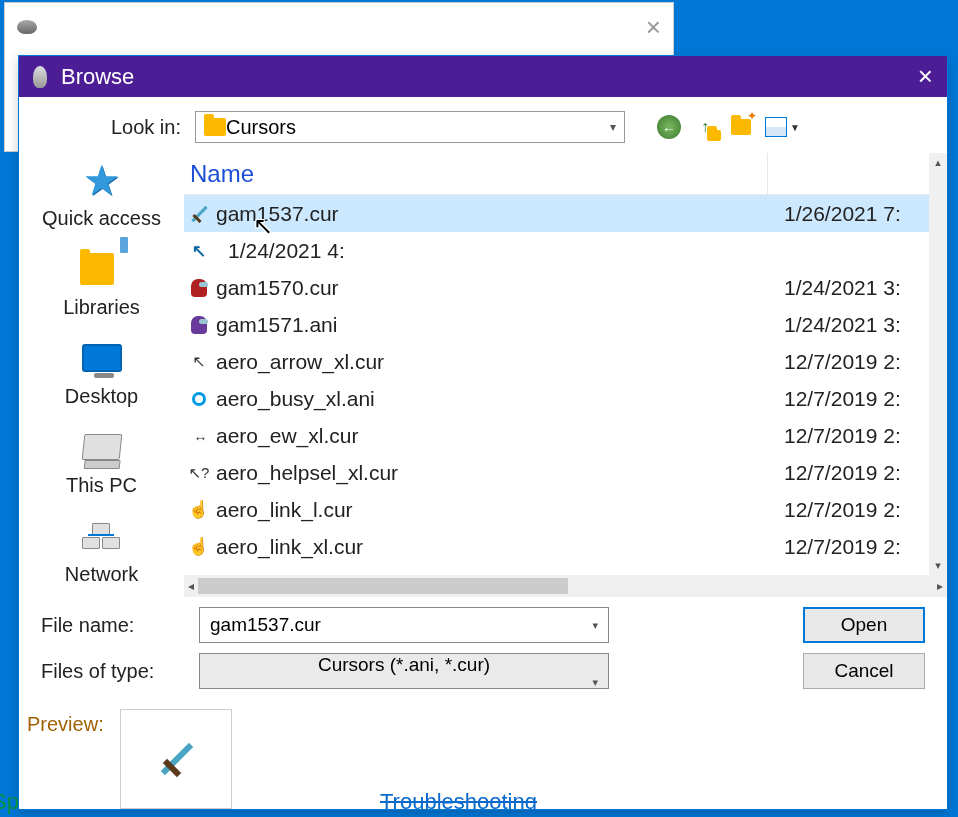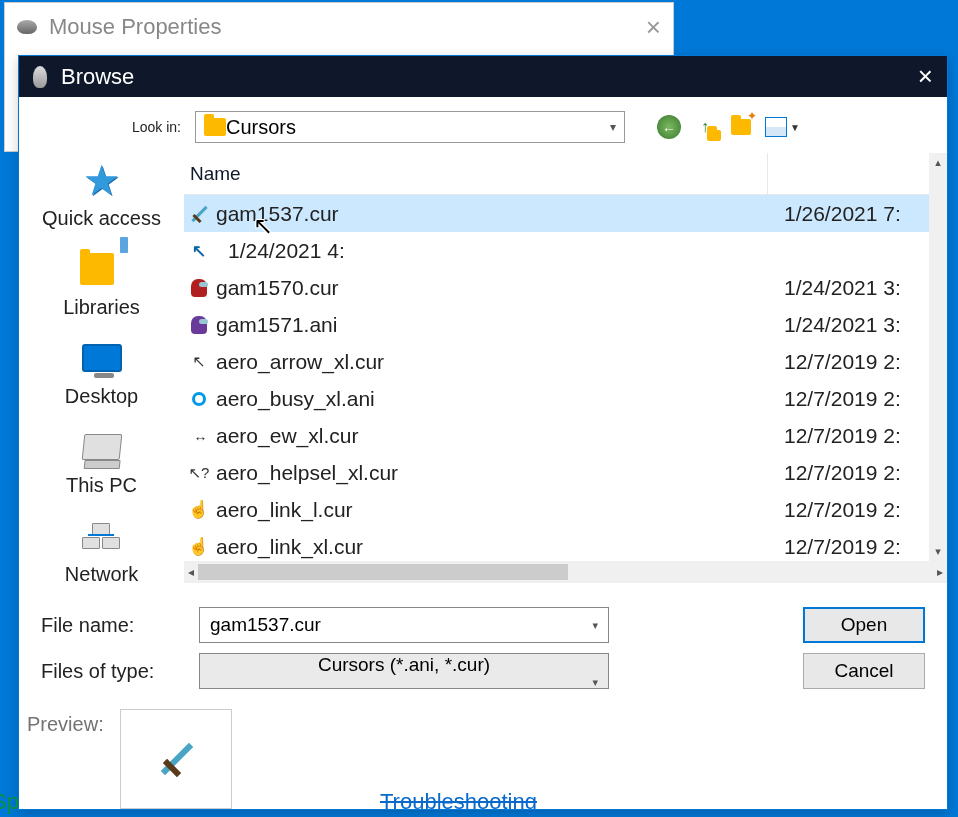--- a/index.html
+++ b/index.html
@@ -15,30 +15,30 @@
 }
 .parent-icon { width: 20px; height: 14px; background: linear-gradient(#aaa,#666); border-radius: 50% 50% 45% 45%; margin-right: 12px; }
 .parent-close { margin-left: auto; font-size: 26px; color: #999; font-weight: 200; }
 
 .browse-window {
   position: absolute; top: 55px; left: 18px; width: 930px; height: 755px;
   background: #fff; border: 1px solid #0078d7; box-shadow: 0 4px 12px rgba(0,0,0,0.2);
   display: flex; flex-direction: column;
 }
 .browse-titlebar {
-  height: 41px; background: #0f172a; color: #fff; display: flex; align-items: center;
+  height: 41px; background: #4c1d95; color: #fff; display: flex; align-items: center;
   padding: 13px 14px; font-size: 22px;
 }
 .title-icon { width: 14px; height: 22px; background: linear-gradient(#ddd,#999); border-radius: 50% 50% 40% 40%; margin-right: 14px; }
 .title-close { margin-left: auto; font-size: 26px; font-weight: 300; cursor: pointer; }
 
 .lookin-row {
   display: flex; align-items: center; padding: 14px 22px 10px 22px; gap: 14px;
 }
-.lookin-label { font-size: 14px; color: #222; width: 140px; text-align: right; }
+.lookin-label { font-size: 20px; color: #222; width: 140px; text-align: right; }
 .lookin-combo {
   flex: 0 0 430px; height: 32px; border: 1px solid #999; display: flex; align-items: center;
   padding: 0 8px; font-size: 20px; background: #fff;
 }
 .folder-icon { width: 22px; height: 18px; background: #fdb900; border-radius: 2px; position: relative; }
 .folder-icon::before { content:""; position:absolute; top:-4px; left:0; width:10px; height:5px; background:#fdb900; border-radius:2px 2px 0 0;}
 .combo-arrow { margin-left: auto; font-size: 12px; color: #555; }
 .toolbar-icons { display: flex; gap: 12px; margin-left: 18px; align-items: center; }
 .tb-btn { width: 24px; height: 24px; display:flex; align-items:center; justify-content:center; font-size:16px; }
 .tb-back { background: radial-gradient(#7ab85f,#3b7a2f); border-radius:50%; color:#fff; font-size:14px;}
@@ -68,21 +68,21 @@
 .ic-pc::after{content:""; position:absolute; bottom:-10px; left:2px; width:34px; height:7px; background:#ccc; border:1px solid #888; border-radius:1px;}
 .ic-net{width:38px;height:26px;position:relative;}
 .ic-net .sm{width:18px;height:12px;background:#e0e0e0;border:1px solid #888;position:absolute;border-radius:1px;}
 .ic-net .sm:nth-child(1){top:0;left:10px;}
 .ic-net .sm:nth-child(2){bottom:0;left:0;}
 .ic-net .sm:nth-child(3){bottom:0;right:0;}
 .ic-net::after{content:"";position:absolute;top:11px;left:6px;width:26px;height:2px;background:#0078d7;}
 
 .file-pane { flex: 1; display: flex; flex-direction: column; position: relative; }
 .file-header {
-  display: flex; font-size: 19px; color: #0f172a; border-bottom: 1px solid #e8e8e8;
+  display: flex; font-size: 24px; color: #1d4ed8; border-bottom: 1px solid #e8e8e8;
   height: 42px; align-items: center; padding-left: 4px; gap: 24px;
 }
 .col-name { flex: 0 0 580px; padding-left: 2px; border-right:1px solid #e8e8e8; height:100%; display:flex; align-items:center;}
 .col-date { flex: 1; padding-left: 12px; white-space:nowrap; overflow:hidden;}
 
 .file-list { flex: 1; overflow: hidden; }
 .file-row {
   display: flex; align-items: center; height: 37px; font-size: 21px; color: #222;
   cursor: pointer;
 }
@@ -110,57 +110,56 @@
   display:flex; flex-direction:column; align-items:center; justify-content:space-between;
   font-size:11px; color:#555; padding:3px 0;
 }
 .hscroll {
   height: 22px; display:flex; align-items:center; background:#f0f0f0; font-size:12px;color:#555;
   padding:0 4px; gap:4px;
 }
 .hscroll-thumb{width:370px;height:16px;background:#ccc;}
 .hscroll-spacer{flex:1;}
 
-.bottom-controls { padding: 24px 22px 6px 22px; }
+.bottom-controls { padding: 10px 22px 6px 22px; }
 .ctrl-row { display:flex; align-items:center; gap:18px; margin-bottom:10px;}
 .ctrl-label { font-size:20px; color:#222; width:140px; }
 .ctrl-combo {
   flex:0 0 410px; height:36px; border:1px solid #888; display:flex; align-items:center;
   padding:0 10px; font-size:19px; background:#fff;
 }
 .ctrl-combo.grey{background:#eaeaea;flex-direction:column;}
 .ctrl-combo .combo-arrow{margin-left:auto;font-size:11px;}
 .action-btn {
   width:122px; height:36px; font-size:19px; background:#e8e8e8; border:1px solid #aaa;
   display:flex; align-items:center; justify-content:center; cursor:pointer; margin-left:auto;
 }
 .action-btn.primary{border:2px solid #0078d7; background:#e8e8e8;}
 
 .preview-row{ display:flex; align-items:center; padding: 4px 12px 0 8px; gap:16px;}
-.preview-label{ font-size:20px; color:#737373; align-self:flex-start; padding-top:4px;}
+.preview-label{ font-size:20px; color:#a16207; align-self:flex-start; padding-top:4px;}
 .preview-box{
   width:112px; height:100px; border:1px solid #ccc; display:flex; align-items:center; justify-content:center;
 }
 .preview-box .fi-sword{transform:scale(2);}
 
 .mouse-cursor{
   position:absolute; top:212px; left:253px; font-size:24px; color:#000;
   text-shadow:-1px -1px 0 #fff,1px -1px 0 #fff,-1px 1px 0 #fff,1px 1px 0 #fff;
   z-index:100; pointer-events:none;
 }
 .bg-blur1{position:absolute;bottom:2px;left:-8px;color:#0a9040;font-size:22px;font-weight:500;filter:blur(0.6px);}
 .bg-blur2{position:absolute;bottom:2px;left:380px;color:#0a6acc;font-size:22px;filter:blur(0.6px);text-decoration:line-through;}
 </style>
 </head>
 <body>
 
 <div class="parent-window">
   <div class="parent-titlebar">
     <div class="parent-icon"></div>
-    <span>Mouse Properties</span>
     <span class="parent-close">×</span>
   </div>
 </div>
 
 <div class="browse-window">
   <div class="browse-titlebar">
     <div class="title-icon"></div>
     <span>Browse</span>
     <span class="title-close">×</span>
   </div>

